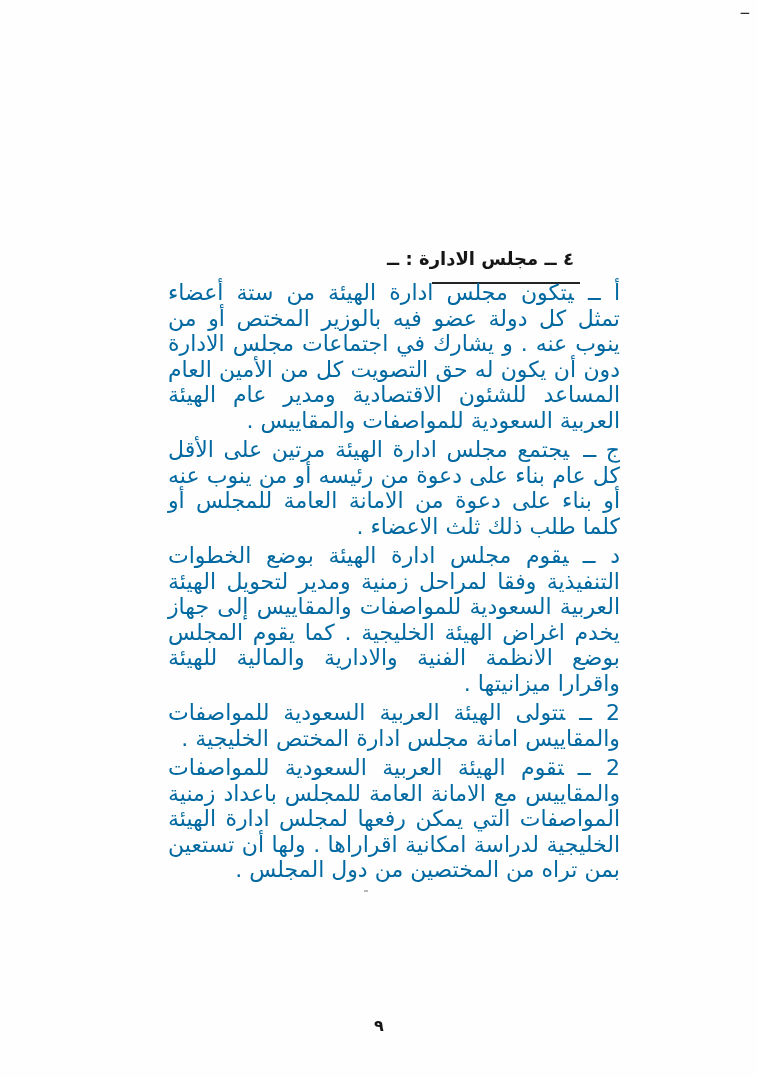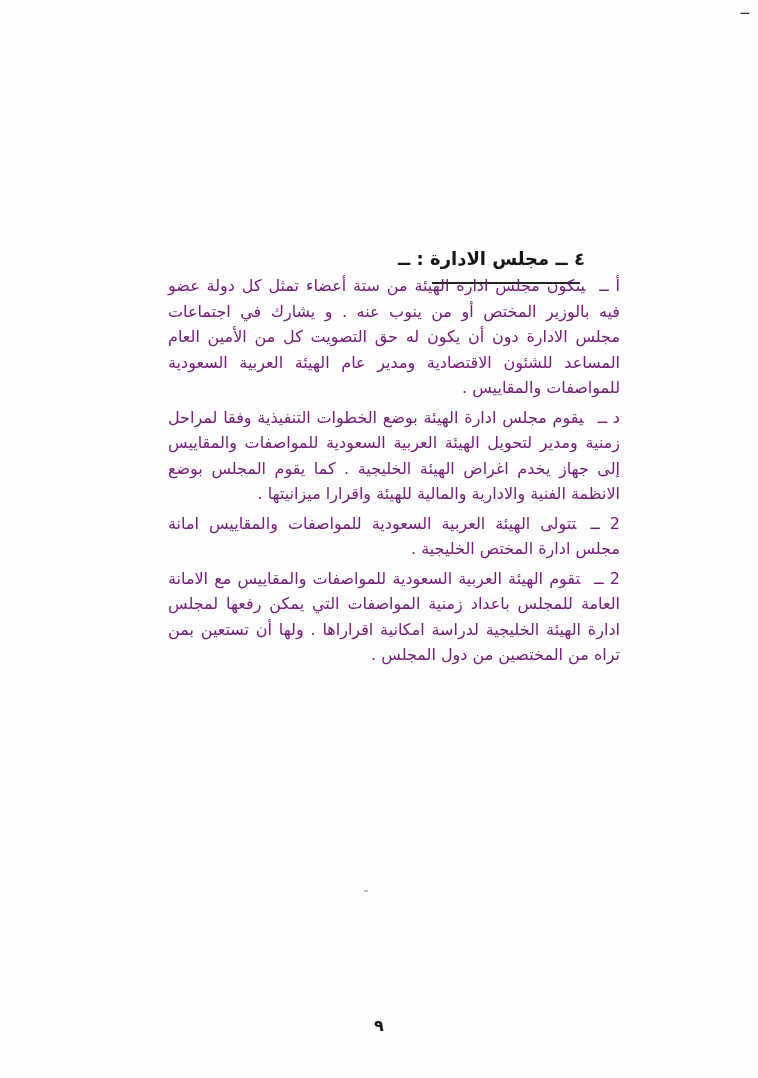--- a/index.html
+++ b/index.html
@@ -22,44 +22,44 @@
     top: 2px;
     right: 9px;
     font-size: 14px;
     line-height: 14px;
     color: #2a2a2a;
     letter-spacing: -1px;
   }
   .heading {
     position: absolute;
     top: 248px;
-    right: 173px;
+    right: 184px;
     margin: 0;
     font-size: 18px;
     font-weight: bold;
     white-space: nowrap;
     color: #161616;
   }
   .heading-underline {
     position: absolute;
     top: 282px;
     right: 178px;
     width: 148px;
     height: 2px;
     background: #242424;
   }
   .content {
     position: absolute;
-    top: 273px;
+    top: 280px;
     right: 138px;
     width: 452px;
-    font-size: 16px;
+    font-size: 22px;
     line-height: 25.5px;
     text-align: justify;
-    color: #701a75;
+    color: #0369a1;
   }
   .item {
     margin: 0 0 4px 0;
   }
   .item .label {
     padding-left: 14px;
     white-space: nowrap;
   }
   .page-number {
     position: absolute;
@@ -86,20 +86,21 @@
 <div class="page">
 
   <span class="corner-mark">ــ</span>
 
   <h1 class="heading">٤ ــ مجلس الادارة : ــ</h1>
 
   <div class="heading-underline"></div>
 
   <div class="content" id="items-container">
       <p class="item"><span class="label">أ ــ</span><span class="text">يتكون مجلس ادارة الهيئة من ستة أعضاء تمثل كل دولة عضو فيه بالوزير المختص أو من ينوب عنه . و يشارك في اجتماعات مجلس الادارة دون أن يكون له حق التصويت كل من الأمين العام المساعد للشئون الاقتصادية ومدير عام الهيئة العربية السعودية للمواصفات والمقاييس .</span></p>
+      <p class="item"><span class="label">ج ــ</span><span class="text">يجتمع مجلس ادارة الهيئة مرتين على الأقل كل عام بناء على دعوة من رئيسه أو من ينوب عنه أو بناء على دعوة من الامانة العامة للمجلس أو كلما طلب ذلك ثلث الاعضاء .</span></p>
       <p class="item"><span class="label">د ــ</span><span class="text">يقوم مجلس ادارة الهيئة بوضع الخطوات التنفيذية وفقا لمراحل زمنية ومدير لتحويل الهيئة العربية السعودية للمواصفات والمقاييس إلى جهاز يخدم اغراض الهيئة الخليجية . كما يقوم المجلس بوضع الانظمة الفنية والادارية والمالية للهيئة واقرارا ميزانيتها .</span></p>
       <p class="item"><span class="label">2 ــ</span><span class="text">تتولى الهيئة العربية السعودية للمواصفات والمقاييس امانة مجلس ادارة المختص الخليجية .</span></p>
       <p class="item"><span class="label">2 ــ</span><span class="text">تقوم الهيئة العربية السعودية للمواصفات والمقاييس مع الامانة العامة للمجلس باعداد زمنية المواصفات التي يمكن رفعها لمجلس ادارة الهيئة الخليجية لدراسة امكانية اقراراها . ولها أن تستعين بمن تراه من المختصين من دول المجلس .</span></p>
     </div>
 
   <div class="ink-speck"></div>
 
   <div class="page-number">٩</div>
 
 </div>

